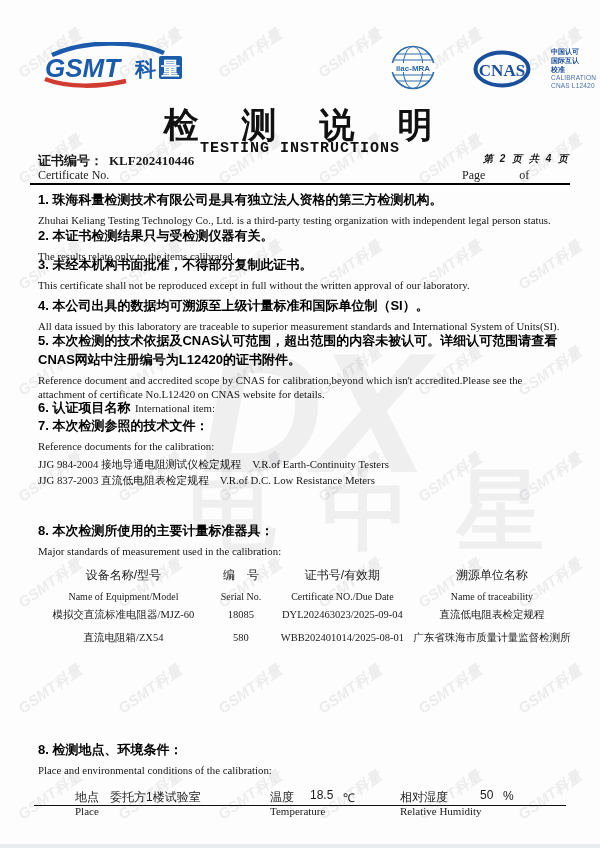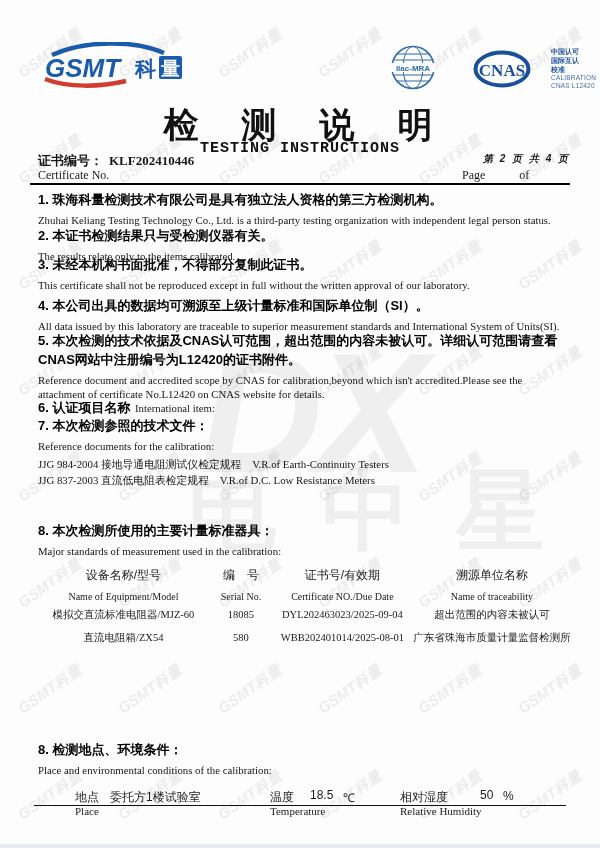--- a/index.html
+++ b/index.html
@@ -237,21 +237,21 @@
         <div class="mtr">
           <span class="mc1 th-en">Name of Equipment/Model</span>
           <span class="mc2 th-en">Serial No.</span>
           <span class="mc3 th-en">Certificate NO./Due Date</span>
           <span class="mc4 th-en">Name of traceability</span>
         </div>
         <div class="mtr">
           <span class="mc1 td">模拟交直流标准电阻器/MJZ-60</span>
           <span class="mc2 td">18085</span>
           <span class="mc3 td">DYL202463023/2025-09-04</span>
-          <span class="mc4 td">超出范围的内容未被认可</span>
+          <span class="mc4 td">直流低电阻表检定规程</span>
         </div>
         <div class="mtr">
           <span class="mc1 td">直流电阻箱/ZX54</span>
           <span class="mc2 td">580</span>
           <span class="mc3 td">WBB202401014/2025-08-01</span>
           <span class="mc4 td">广东省珠海市质量计量监督检测所</span>
         </div>
       </div>
     </div>
 

